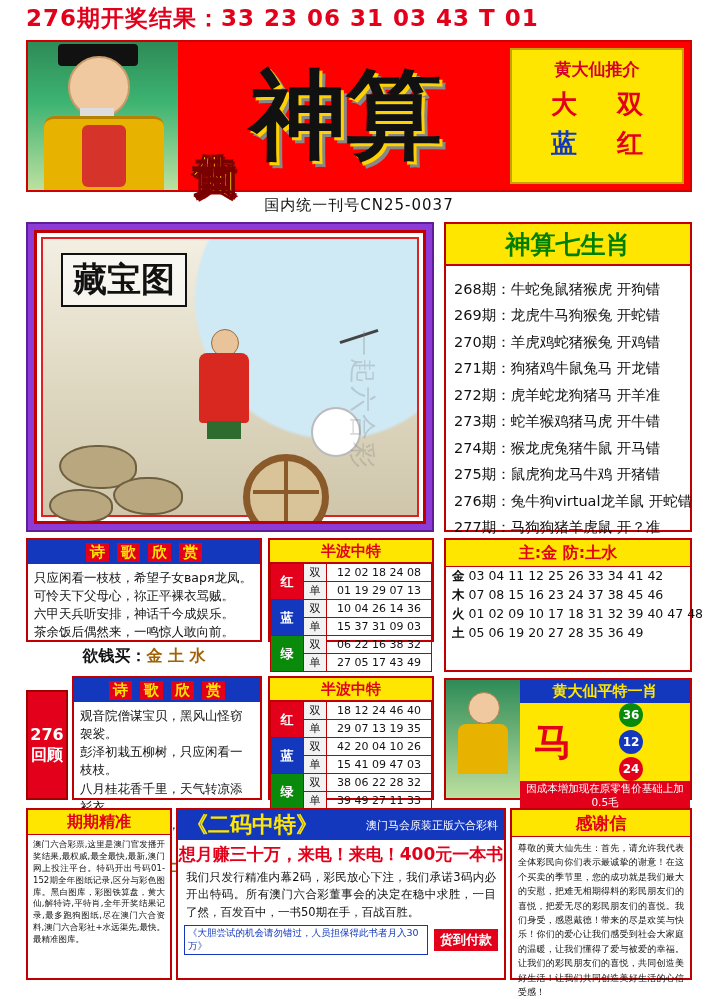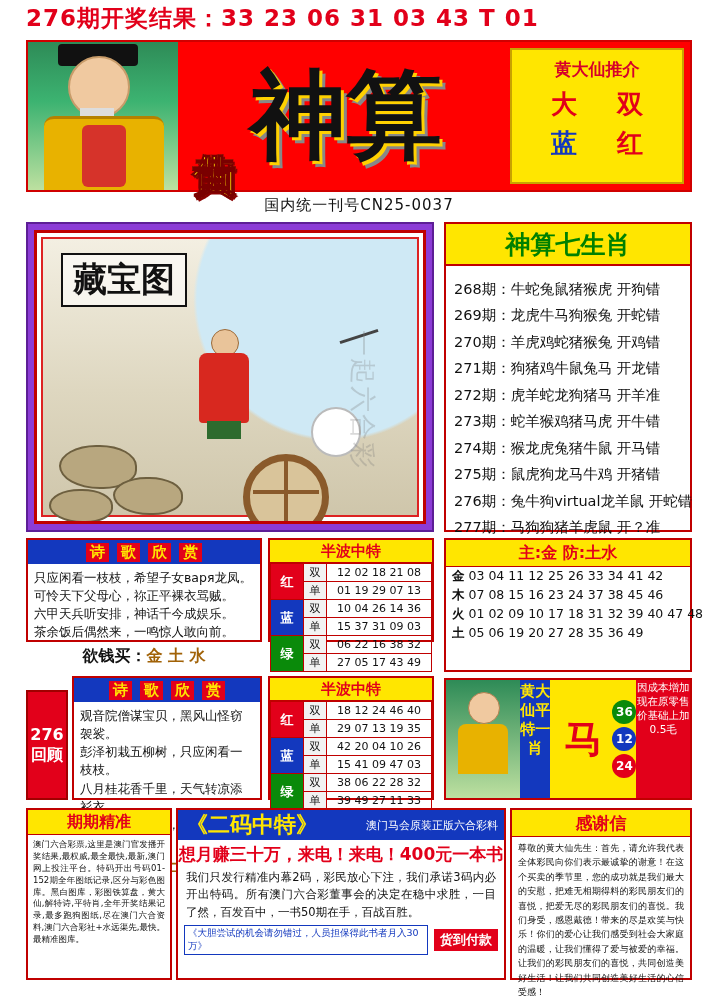--- a/index.html
+++ b/index.html
@@ -204,31 +204,31 @@
   
   .flat-panel{
     position:absolute;left:444px;top:678px;width:248px;height:122px;
     border:2px solid #c00000;box-sizing:border-box;background:#ffe600;display:flex;
   }
   .flat-portrait{
     width:74px;background:linear-gradient(180deg,#2e8b57,#bde0a0);position:relative;
   }
   .flat-portrait .h{position:absolute;left:22px;top:12px;width:30px;height:30px;border-radius:50%;background:#f0c9a0;border:1px solid #b08050;}
   .flat-portrait .b{position:absolute;left:12px;top:44px;width:50px;height:50px;background:#e8b200;border-radius:8px 8px 0 0;}
-  .flat-right{flex:1;display:flex;}
+  .flat-right{flex:1;display:flex;flex-direction:column;}
   .flat-title{
     background:#1338be;color:#ffe600;font-size:15px;font-weight:bold;
     text-align:center;padding:2px 0;
   }
   .flat-main{flex:1;display:flex;align-items:center;}
   .flat-word{font-size:38px;font-weight:bold;color:#e2001a;margin-left:14px;}
   .flat-balls{display:flex;flex-direction:column;gap:3px;margin-left:10px;}
   .ball{
     width:24px;height:24px;border-radius:50%;color:#fff;font-size:12px;font-weight:bold;
-    display:flex;align-items:center;justify-content:center;
+    display:flex;align-items:center;justify-content:center;margin-left:37px;
   }
   .b-green{background:#0a8a0a;}
   .b-blue{background:#1338be;}
   .b-red{background:#e2001a;}
   .flat-note{
     background:#e2001a;color:#fff;font-size:10.5px;text-align:center;padding:1px 0;
   }
 
   
   .bot-left{
@@ -363,21 +363,21 @@
     </div>
   </div>
 
   <div class="wave1">
     <div class="wave-title">半波中特</div>
     <table class="wave-table">
       <tbody>
           <tr>
         <td class="c c-red" rowspan="2">红</td>
         <td class="p">双</td>
-        <td>12 02 18 21 08</td>
+        <td>12 02 18 24 08</td>
       </tr>
       <tr>
         <td class="p">单</td>
         <td>01 19 29 07 13</td>
       </tr>
       <tr>
         <td class="c c-blue" rowspan="2">蓝</td>
         <td class="p">双</td>
         <td>10 04 26 14 36</td>
       </tr>

